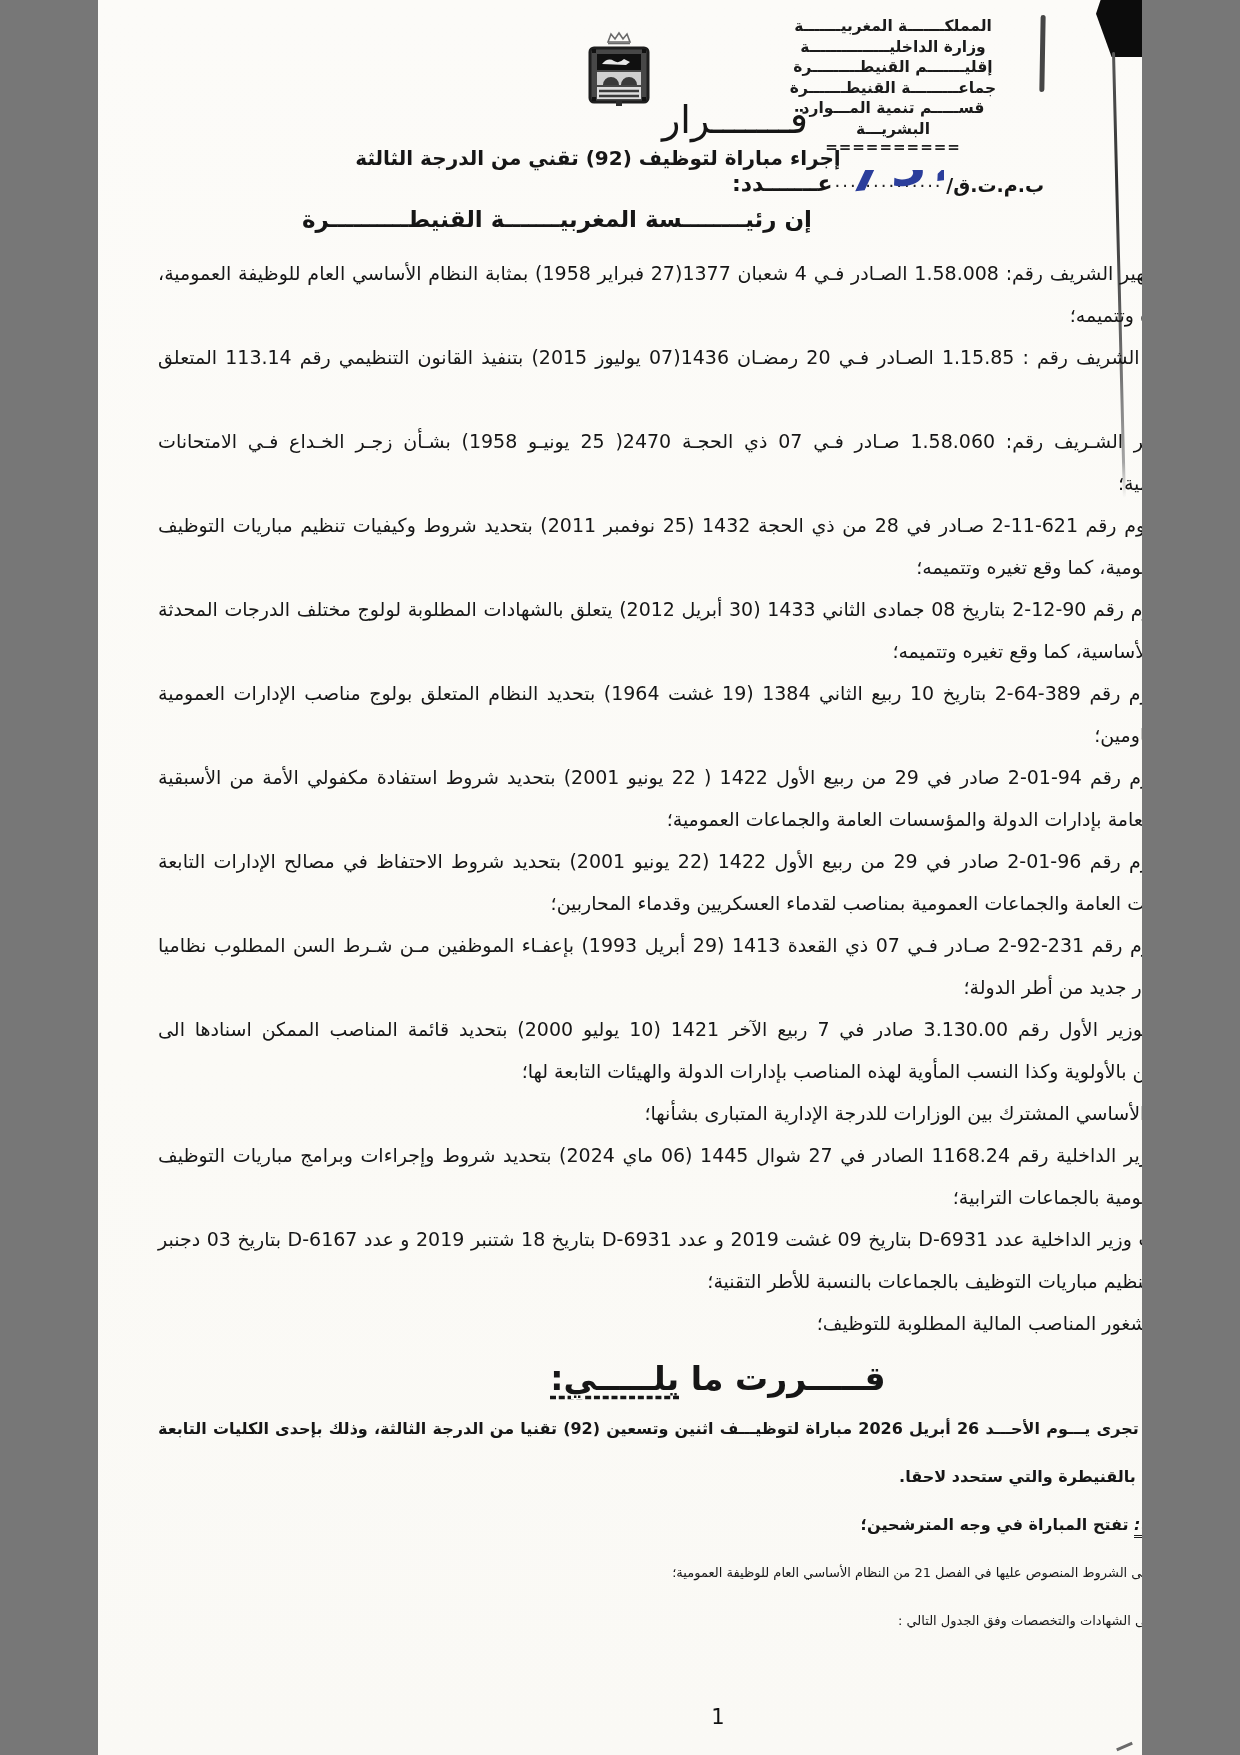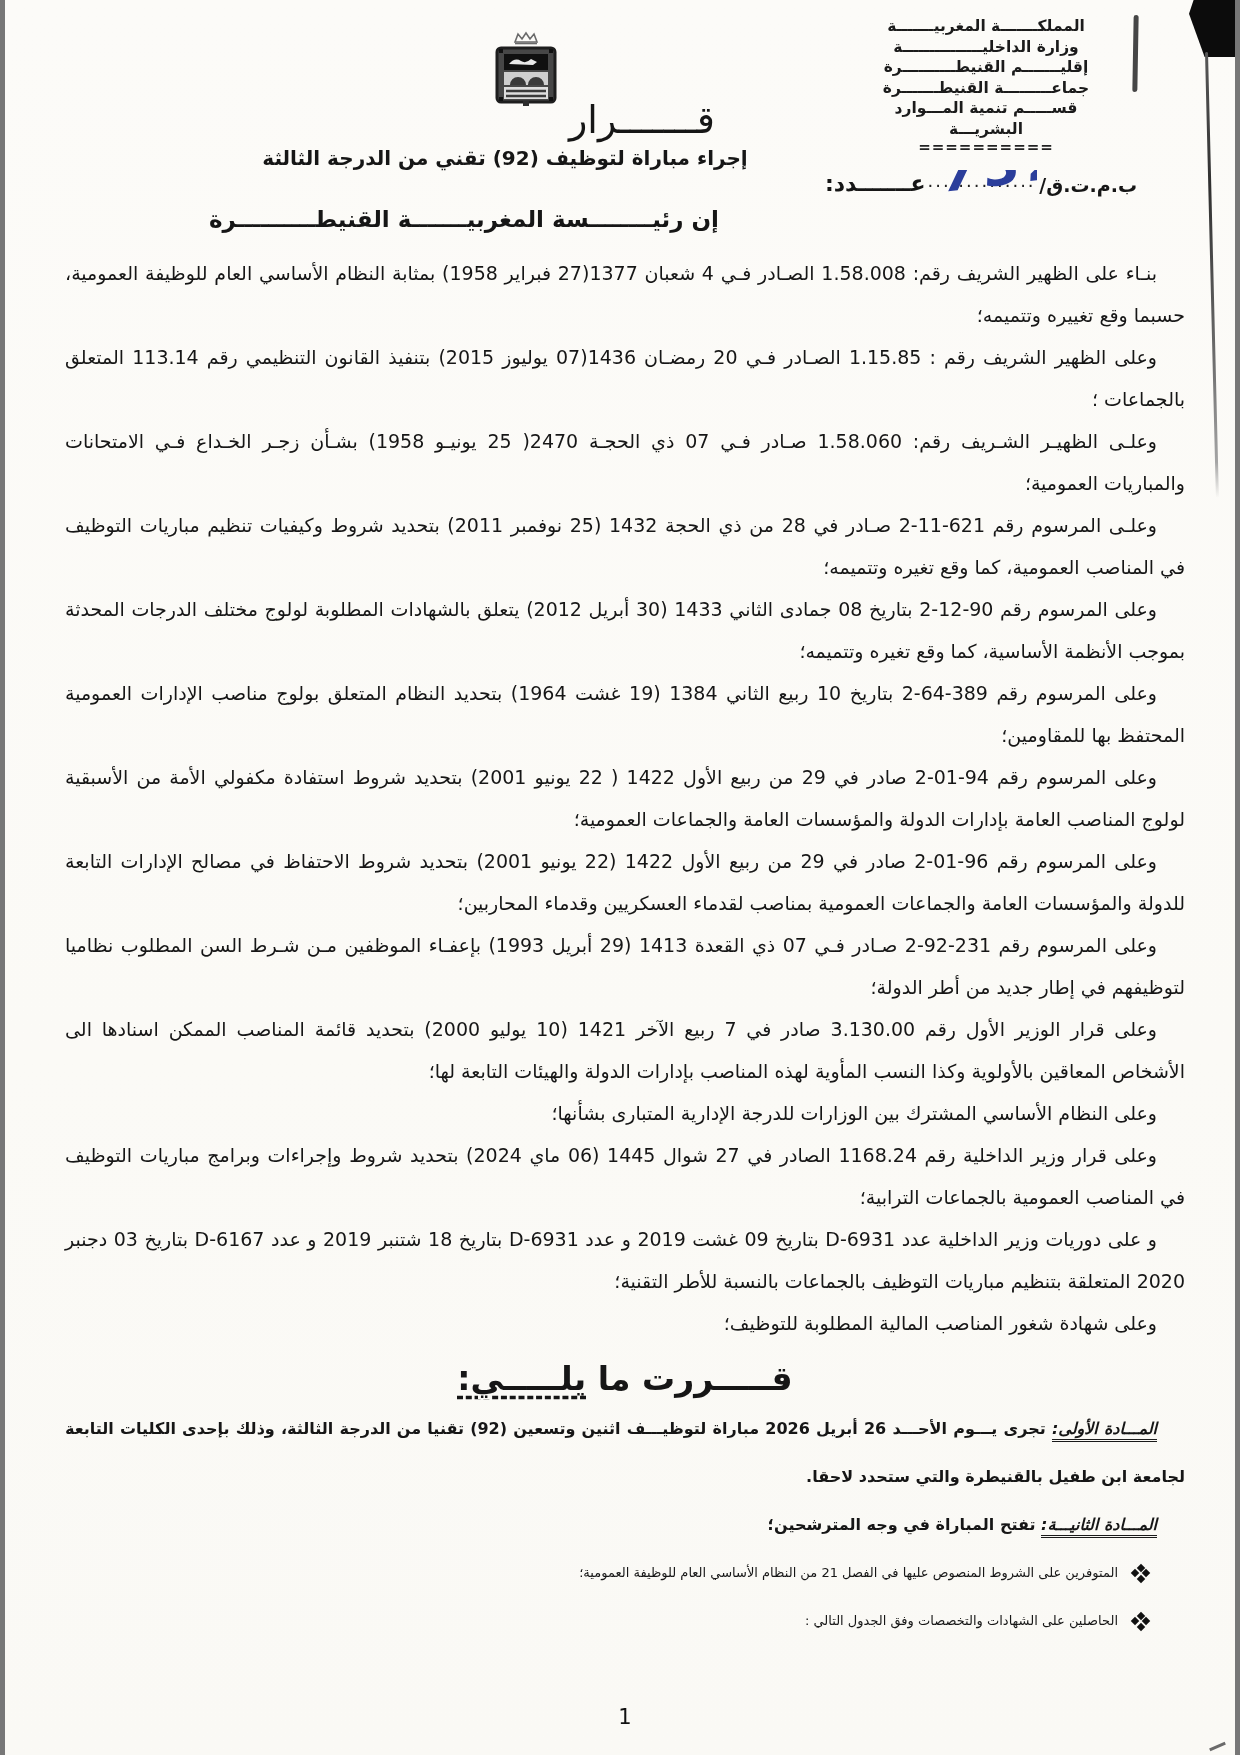--- a/index.html
+++ b/index.html
@@ -1,18 +1,18 @@
 <!DOCTYPE html>
 <html lang="ar"><head>
 <meta charset="utf-8">
 <style>
   html,body{margin:0;padding:0;background:#777;}
   .page{
     position:relative;
-    width:1230px;height:1755px;
+    width:1044px;height:1755px;
     margin:0 auto;
     background:linear-gradient(180deg,#fcfbf8 0%,#fbfaf6 60%,#faf9f5 100%);
     overflow:hidden;
     font-family:"DejaVu Sans",sans-serif;
     color:#161616;
   }
   
   .art-corner{position:absolute;top:0;right:0;width:46px;height:57px;background:#0c0c0c;
     clip-path:polygon(10% 0,100% 0,100% 100%,34% 100%,0 24%);}
   .art-line{position:absolute;top:52px;right:27px;width:3px;height:446px;border-radius:2px;
@@ -71,21 +71,21 @@
 <div class="page">
 
   <div class="art-corner"></div>
   <div class="art-line"></div>
   <div class="art-tick"></div>
   <div class="art-dash"></div>
 
   <div class="letterhead">
     <div>المملكـــــــة المغربيـــــــة</div>
     <div>وزارة الداخليـــــــــــــــة</div>
-    <div>إقليـــــــم القنيطــــــــــرة</div>
+    <div>إقليـــــــم القنيطـــــــــرة</div>
     <div>جماعـــــــــة القنيطـــــــرة</div>
     <div>قســـــم تنمية المـــوارد البشريـــة</div>
     <div class="sep">==========</div>
   </div>
 
   <div class="crest">
     <svg width="92" height="86" viewBox="0 0 92 86">
       <path d="M36 14 l3 -8 4 5 4 -6 4 6 4 -5 3 8 z" fill="none" stroke="#6a6a6a" stroke-width="1.6"></path>
       <line x1="36" y1="15.5" x2="58" y2="15.5" stroke="#6a6a6a" stroke-width="1.6"></line>
       <rect x="18" y="20" width="58" height="54" rx="4" fill="#474747" stroke="#1e1e1e" stroke-width="3"></rect>

